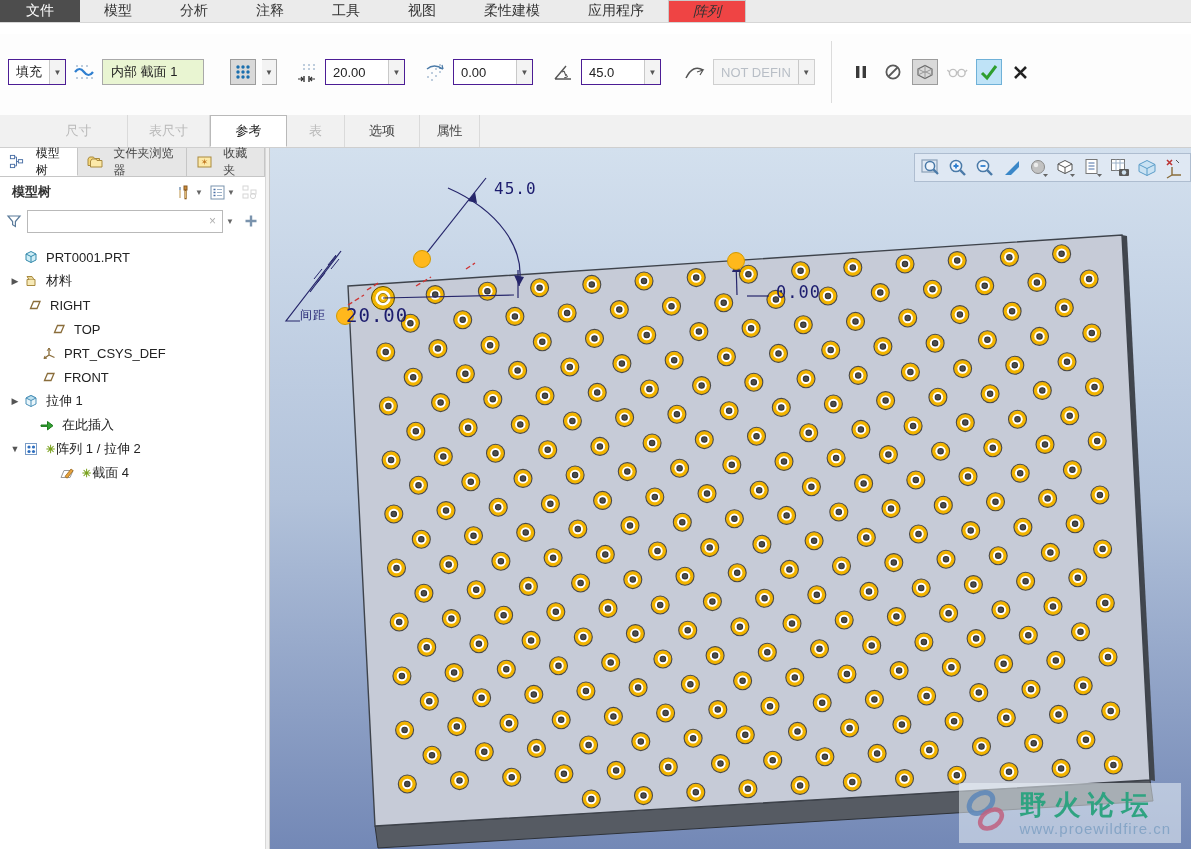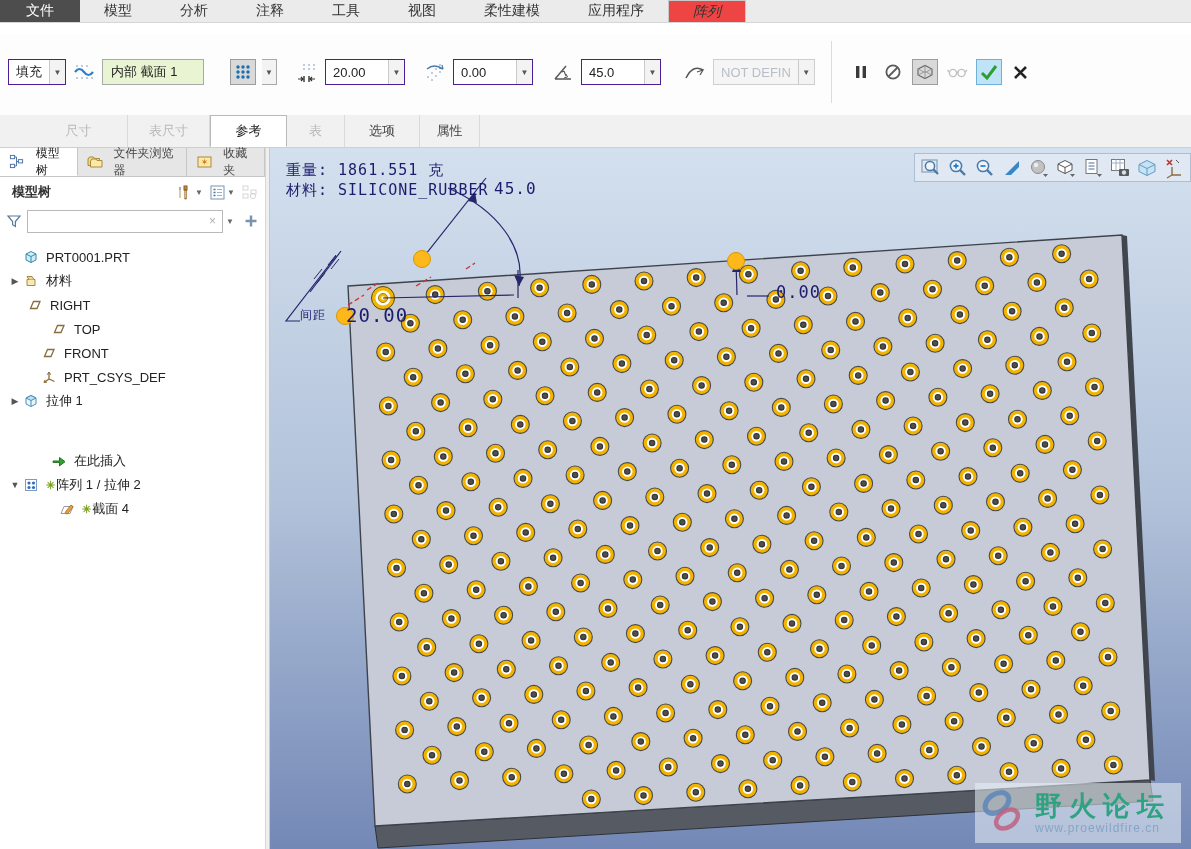--- a/index.html
+++ b/index.html
@@ -81,21 +81,21 @@
   
   #viewbar { position:absolute; right:0; top:5px; height:29px; padding:0 4px;
     background:rgba(223,232,243,0.95); border:1px solid #aebdd0; display:flex; align-items:center; gap:3px; }
   .vicon { width:24px; height:24px; display:flex; align-items:center; justify-content:center; }
 
   
   #watermark { position:absolute; right:10px; bottom:6px; display:flex; align-items:center;
     gap:6px; background:rgba(235,242,248,0.55); padding:2px 10px 2px 2px; }
   #wm-text { display:flex; flex-direction:column; }
   #wm-title { font-size:27px; font-weight:bold; color:#2fa381; letter-spacing:7px; line-height:30px; }
-  #wm-url { font-size:12px; color:#86a5c6; letter-spacing:1px; }
+  #wm-url { font-size:15px; color:#86a5c6; letter-spacing:1px; }
 </style>
 </head>
 <body>
 
 <div id="menubar">
   <div class="menu-tab file">文件</div>
   <div class="menu-tab">模型</div>
   <div class="menu-tab">分析</div>
   <div class="menu-tab">注释</div>
   <div class="menu-tab">工具</div>
@@ -370,47 +370,47 @@
           <svg width="16" height="16" viewBox="0 0 16 16">
             <polygon points="3.5,11.5 6.5,4.5 13,4.5 10,11.5" fill="none" stroke="#8a6d3b" stroke-width="1.3"></polygon>
           </svg>
         </span>
         <span>TOP</span>
       </div>
       <div class="trow" style="padding-left: 26px;">
         <span class="texp"></span>
         <span class="ticon">
           <svg width="16" height="16" viewBox="0 0 16 16">
-            <polygon points="3.5,11.5 6.5,4.5 13,4.5 10,11.5" fill="none" stroke="#8a6d3b" stroke-width="1.3"></polygon>
+            <path d="M3 13.5 L8 10 L13.5 12.5 M8 10 V3" fill="none" stroke="#8a6d3b" stroke-width="1.3"></path>
+            <path d="M8 3 l-1.8 2.8 M8 3 l1.8 2.8 M3 13.5 l3 -0.4 M3 13.5 l1 -2.6" stroke="#8a6d3b" fill="none"></path>
           </svg>
         </span>
-        <span>FRONT</span>
+        <span>PRT_CSYS_DEF</span>
       </div>
       <div class="trow" style="padding-left: 26px;">
         <span class="texp"></span>
         <span class="ticon">
           <svg width="16" height="16" viewBox="0 0 16 16">
-            <path d="M3 13.5 L8 10 L13.5 12.5 M8 10 V3" fill="none" stroke="#8a6d3b" stroke-width="1.3"></path>
-            <path d="M8 3 l-1.8 2.8 M8 3 l1.8 2.8 M3 13.5 l3 -0.4 M3 13.5 l1 -2.6" stroke="#8a6d3b" fill="none"></path>
+            <polygon points="3.5,11.5 6.5,4.5 13,4.5 10,11.5" fill="none" stroke="#8a6d3b" stroke-width="1.3"></polygon>
           </svg>
         </span>
-        <span>PRT_CSYS_DEF</span>
+        <span>FRONT</span>
       </div>
       <div class="trow" style="padding-left: 8px;">
         <span class="texp">▶</span>
         <span class="ticon">
           <svg width="16" height="16" viewBox="0 0 16 16">
             <polygon points="3,5 8,2.5 13,5 13,11 8,13.5 3,11" fill="#eaf6fb" stroke="#4a90b8"></polygon>
             <polygon points="3,5 8,7.5 13,5 8,2.5" fill="#bfe2f0" stroke="#4a90b8"></polygon>
             <line x1="8" y1="7.5" x2="8" y2="13.5" stroke="#4a90b8"></line>
           </svg>
         </span>
         <span>拉伸 1</span>
       </div>
-      <div class="trow" style="padding-left: 36px; margin-top: 36px;">
+      <div class="trow" style="padding-left: 24px;">
         <span class="texp"></span>
         <span class="ticon">
           <svg width="16" height="16" viewBox="0 0 16 16">
             <path d="M2 8 h6.5 v-3.5 l5.5 4.2 -5.5 4.2 v-3.5 h-6.5 z" fill="#33a033" stroke="#1d7a1d"></path>
           </svg>
         </span>
         <span>在此插入</span>
       </div>
       <div class="trow" style="padding-left: 8px;">
         <span class="texp">▼</span>
@@ -1870,28 +1870,20 @@
         <path d="M196,121 L205,115"></path>
     </g>
 
     <g>
       <circle cx="75" cy="168" r="8.5" fill="#ffb81c" stroke="#d29a00"></circle>
       <circle cx="152" cy="111" r="8.5" fill="#ffb81c" stroke="#d29a00"></circle>
       <circle cx="466" cy="113" r="8.5" fill="#ffb81c" stroke="#d29a00"></circle>
     </g>
   </svg>
 
-  <div id="readouts" class="cadtext">
-    <div>
-      <span>重量:</span>&nbsp;<span>1861.551</span>&nbsp;<span>克</span>
-    </div>
-    <div>
-      <span>材料:</span>&nbsp;<span>SILICONE_RUBBER</span>
-    </div>
-  </div>
   <div id="dim-angle" class="cadtext">45.0</div>
   <div id="dim-offset" class="cadtext">0.00</div>
   <div id="dim-spacing" class="cadtext">
     <span class="lbl">间距</span>
     <span class="val">20.00</span>
   </div>
 
   <div id="viewbar">
       <span class="vicon">
         <svg width="22" height="22" viewBox="0 0 22 22">

